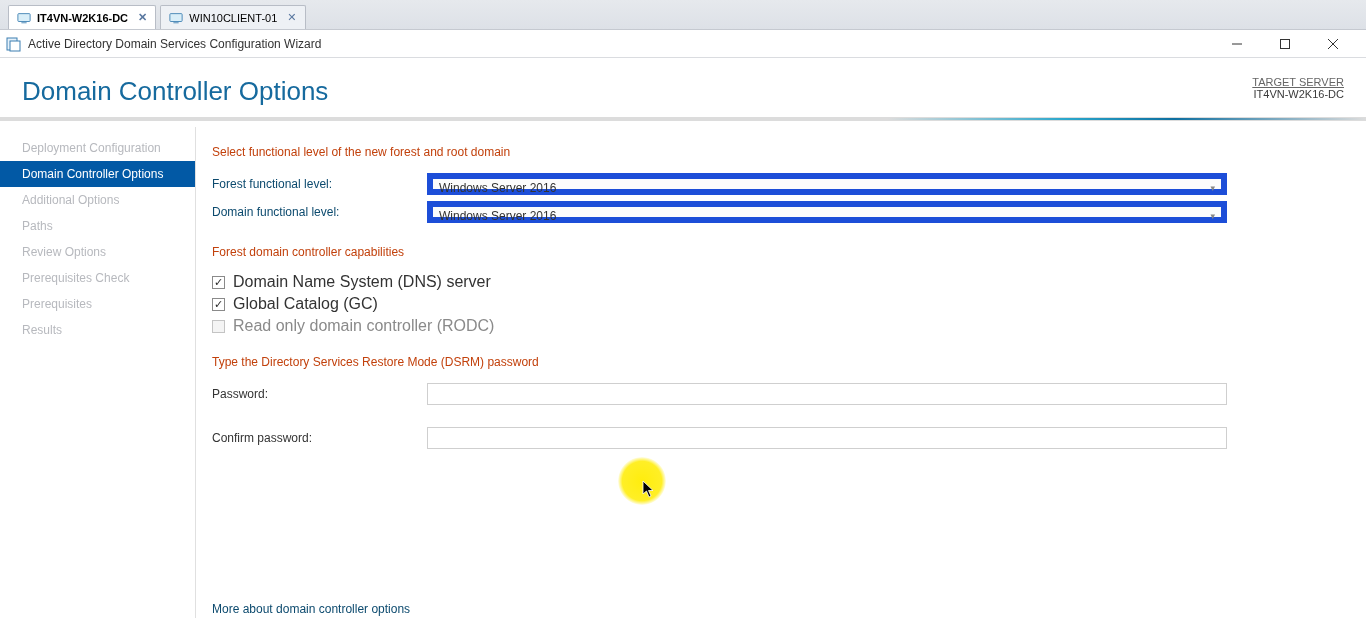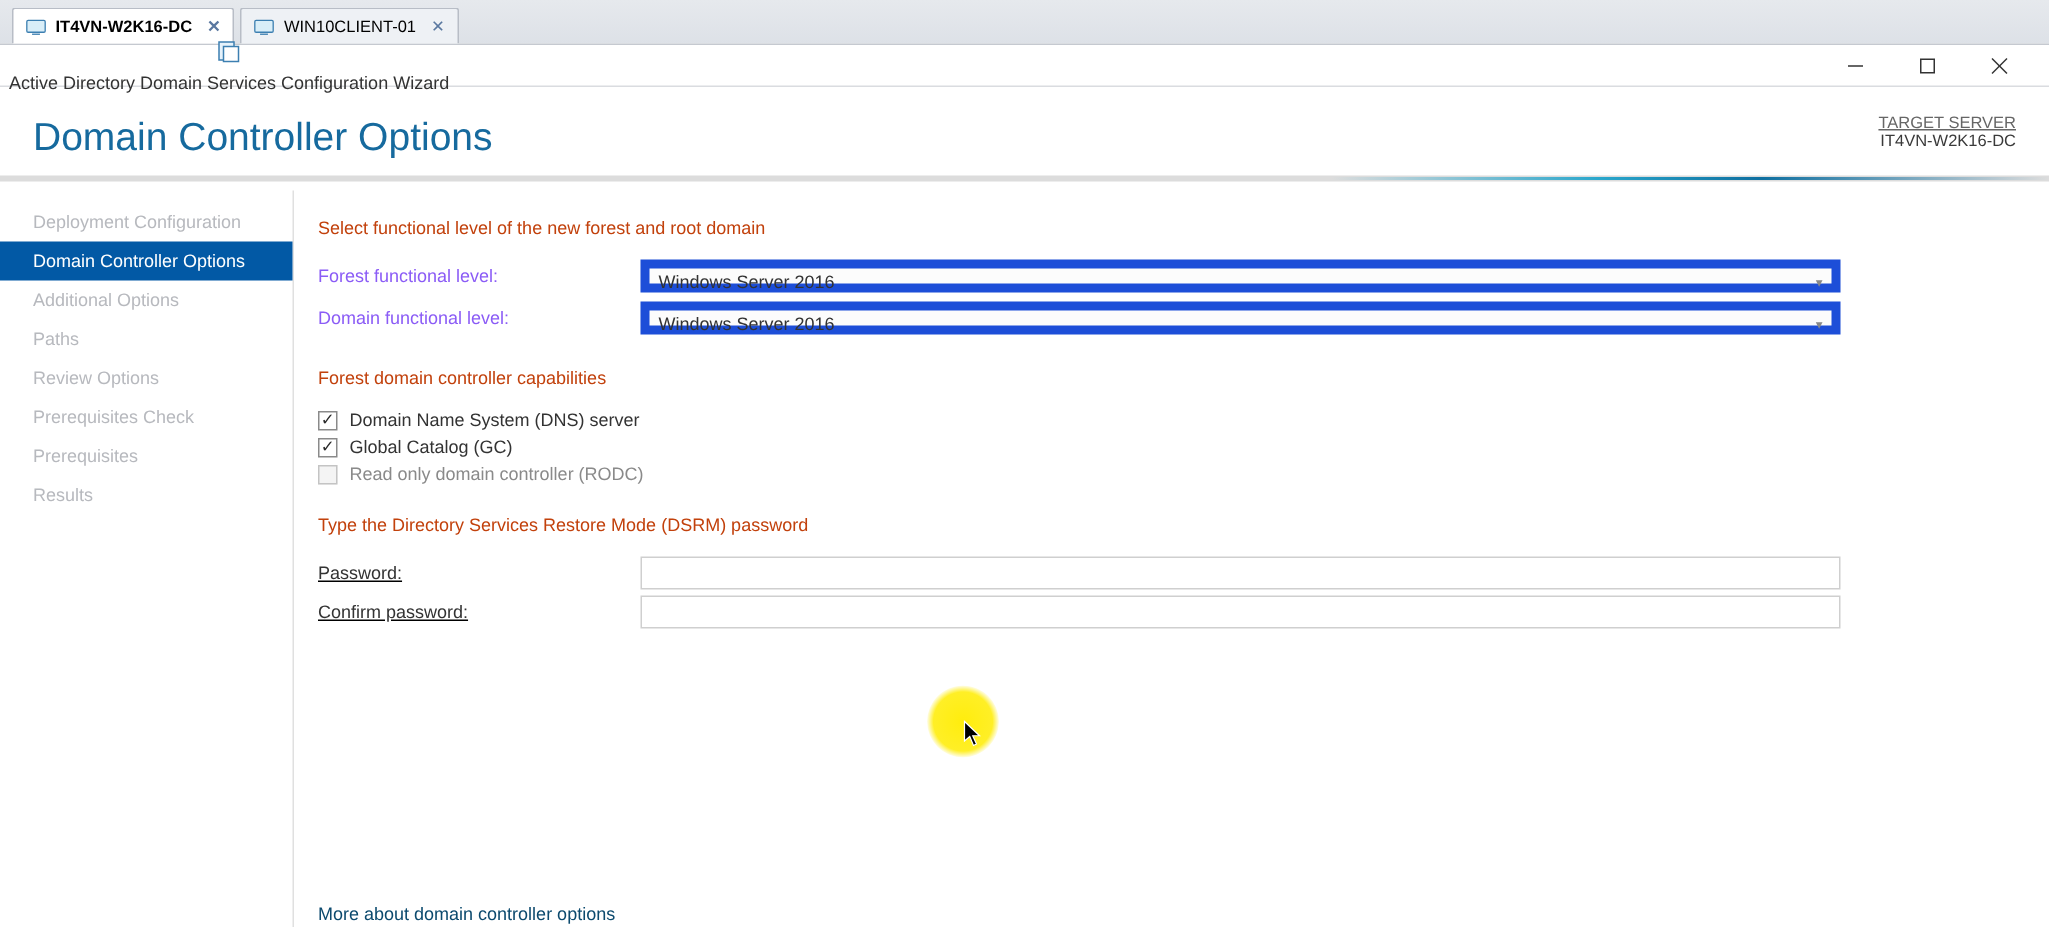--- a/index.html
+++ b/index.html
@@ -7,21 +7,21 @@
 
     
     .tab-bar { height: 30px; background: linear-gradient(#e6e9ed, #dde1e7); border-bottom: 1px solid #c5c9d0; display: flex; align-items: flex-end; padding-left: 8px; gap: 4px; }
     .tab { display: flex; align-items: center; height: 24px; padding: 0 8px; font-size: 11px; background: #eef1f5; border: 1px solid #b8bdc6; border-bottom: none; border-radius: 2px 2px 0 0; gap: 6px; cursor: pointer; }
     .tab.active { background: #ffffff; font-weight: 600; }
     .tab-icon { width: 14px; height: 14px; display: flex; align-items: center; justify-content: center; }
     .tab-close { font-size: 11px; color: #5a78a0; margin-left: 4px; }
 
     
     .title-bar { height: 28px; display: flex; align-items: center; justify-content: space-between; border-bottom: 1px solid #dadce0; padding: 0 6px; }
-    .title-left { display: flex; align-items: center; gap: 6px; flex-direction: column; }
+    .title-left { display: flex; align-items: center; gap: 6px; }
     .title-text { font-size: 12px; color: #333; }
     .title-icon { width: 16px; height: 16px; }
     .window-controls { display: flex; gap: 18px; padding-right: 12px; }
     .window-ctrl { width: 30px; height: 20px; display:flex; align-items:center; justify-content:center; cursor: pointer; }
     .window-ctrl svg { stroke: #333; }
 
     
     .header-area { padding: 18px 22px 10px 22px; display: flex; justify-content: space-between; align-items: flex-start; }
     .page-title { font-size: 26px; font-weight: 300; color: #166a9e; }
     .target-block { text-align: right; font-size: 11px; color: #3a3a3a; }
@@ -35,32 +35,32 @@
 
     
     .sidebar { width: 196px; border-right: 1px solid #e0e0e0; padding-top: 8px; }
     .sidebar-item { font-size: 12px; color: #b7b9be; padding: 6px 10px 6px 22px; cursor: default; }
     .sidebar-item.active { background: #0259a5; color: #fff; }
 
     
     .content { flex: 1; padding: 18px 22px 4px 16px; position: relative; }
     .section-text { font-size: 12px; color: #c2410c; margin-bottom: 14px; }
     .form-row { display: flex; align-items: center; margin-bottom: 6px; }
-    .form-label { width: 215px; font-size: 12px; color: #8b5cf6; }
+    .form-label { width: 215px; font-size: 12px; color: #0c4a6e; }
     .select-box { flex: 0 0 800px; height: 22px; border: 6px solid #1d4ed8; background: #fcfcfc; font-size: 12px; padding: 2px 24px 2px 6px; color: #333; position: relative; }
     .select-box .chev { position: absolute; right: 6px; top: 4px; font-size: 9px; color: #888; }
     .spacer-md { height: 16px; }
 
-    .checkbox-row { display: flex; align-items: center; gap: 8px; font-size: 12px; color: #333; margin-bottom: 4px; }
+    .checkbox-row { display: flex; align-items: center; gap: 8px; font-size: 16px; color: #333; margin-bottom: 4px; }
     .checkbox-row.disabled { color: #8a8a8a; }
     .cb { width: 13px; height: 13px; border: 1px solid #8a8a8a; display: inline-flex; align-items: center; justify-content: center; background: #fff; }
     .cb.checked::after { content: "✓"; font-size: 11px; color: #2a2a2a; line-height: 11px; }
     .cb.disabled { border-color: #c4c4c4; background: #f4f4f4; }
 
-    .input-row { display: flex; align-items: center; margin-bottom: 4px; text-decoration: underline; }
+    .input-row { display: flex; align-items: center; margin-bottom: 22px; }
     .input-label { width: 215px; font-size: 12px; color: #333; }
     .pw-input { flex: 0 0 800px; height: 22px; border: 1px solid #cfcfcf; background: #fff; }
 
     .more-link { position: absolute; bottom: 10px; font-size: 12px; color: #0c4a6e; cursor: pointer; }
 
     
     .highlight-circle { position: absolute; width: 48px; height: 48px; border-radius: 50%; background: radial-gradient(circle, rgba(255,236,0,0.95) 0%, rgba(255,236,0,0.85) 58%, rgba(255,236,0,0.0) 72%); left: 422px; top: 330px; pointer-events: none; z-index: 50; }
     .cursor-arrow { position: absolute; left: 446px; top: 353px; z-index: 51; pointer-events: none; }
 
     svg.icon-vm { fill: #3c7fb1; }

